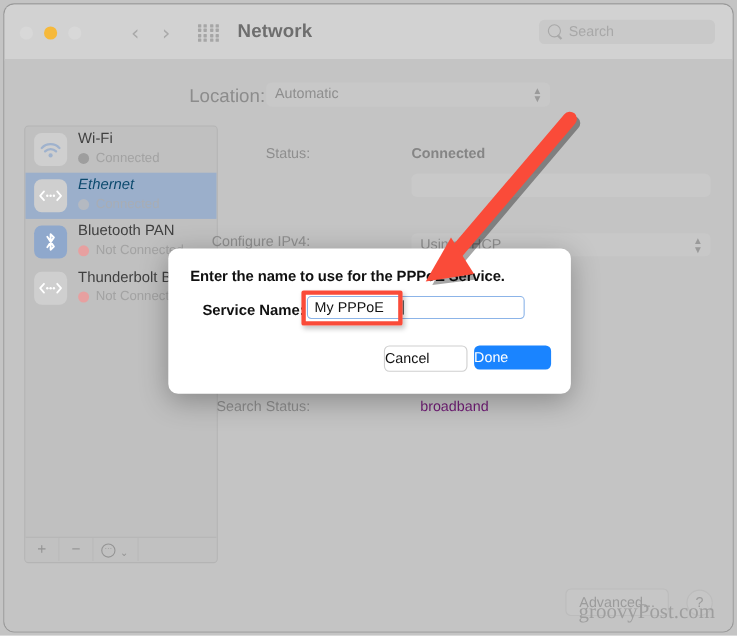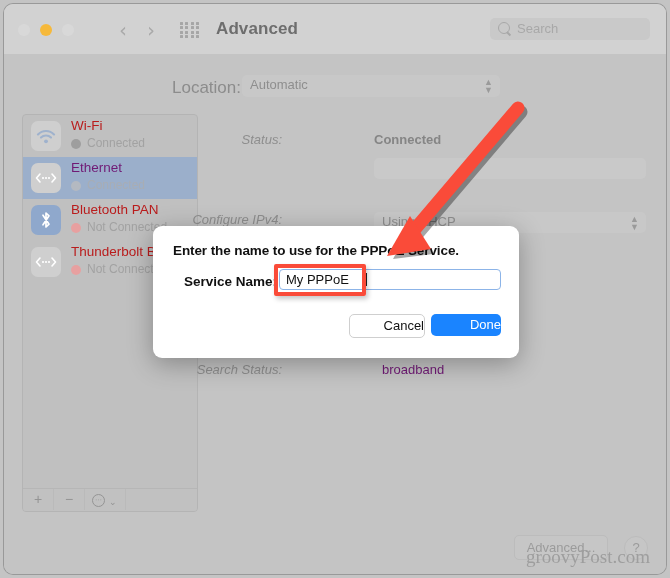--- a/index.html
+++ b/index.html
@@ -209,23 +209,23 @@
     height: 30px;
     border-radius: 7px;
     background: #cfcfcf;
   }
   .svc .ico.blue { background: #8fa8cc; }
   .svc .name {
     position: absolute;
     left: 48px;
     top: 3px;
     font-size: 13.5px;
-    color: #b91c1c;
-  }
-  .svc.selected .name { color: #701a75; }
+    color: #404040;
+  }
+  .svc.selected .name { color: #0c4a6e; font-style: italic; }
   .svc .stat {
     position: absolute;
     left: 64px;
     top: 21px;
     font-size: 12px;
     color: #a2a2a2;
   }
   .svc.selected .stat { color: #a8adb4; }
   .dot {
     position: absolute;
@@ -290,21 +290,20 @@
 
   
   .pane { position: absolute; left: 200px; top: 60px; right: 18px; bottom: 60px; }
   .frow { position: absolute; width: 100%; height: 22px; }
   .flabel {
     position: absolute;
     right: 366px;
     font-size: 13px;
     color: #8e8e8e;
     white-space: nowrap;
-    font-style: italic;
   }
   .fvalue-strong {
     position: absolute;
     left: 170px;
     font-size: 13px;
     font-weight: bold;
     color: #858585;
   }
   .fbox {
     position: absolute;
@@ -382,21 +381,21 @@
     left: 31px;
     top: 48px;
     font-size: 13.5px;
     font-weight: bold;
     color: #111;
   }
   .sn-input {
     position: absolute;
     left: 126px;
     top: 43px;
-    width: 222px;
+    width: 198px;
     height: 21px;
     background: #ffffff;
     border: 1.5px solid #8cb4e8;
     border-radius: 4px;
     box-sizing: border-box;
   }
   .sn-input .txt {
     position: absolute;
     left: 6px;
     top: 2px;
@@ -410,21 +409,21 @@
     width: 1px;
     height: 13px;
     background: #222;
   }
   .btn {
     position: absolute;
     height: 22px;
     border-radius: 5px;
     font-size: 13px;
     line-height: 22px;
-    text-align: right;
+    text-align: left;
   }
   .btn-cancel {
     left: 196px;
     top: 88px;
     width: 74px;
     background: #fff;
     border: 1px solid #cfcfcf;
     color: #111;
   }
   .btn-done {
@@ -493,21 +492,21 @@
         <i></i>
           <i></i>
           <i></i>
           <i></i>
         <i></i>
           <i></i>
           <i></i>
           <i></i>
       </div>
 
-      <div class="win-title">Advanced</div>
+      <div class="win-title">Network</div>
 
       <div class="searchbox">
         <div class="mag"></div>
         <div class="ph">Search</div>
       </div>
     </div>
 
     <div class="content">
 
       <div class="loc-row">

